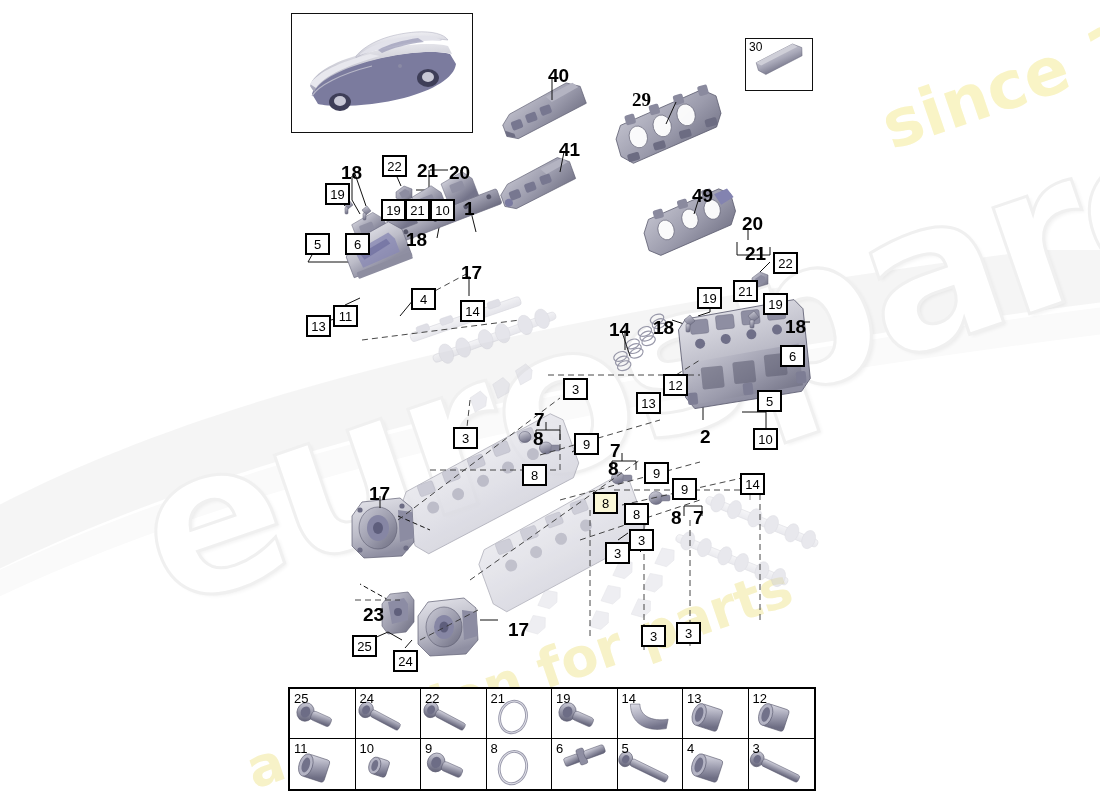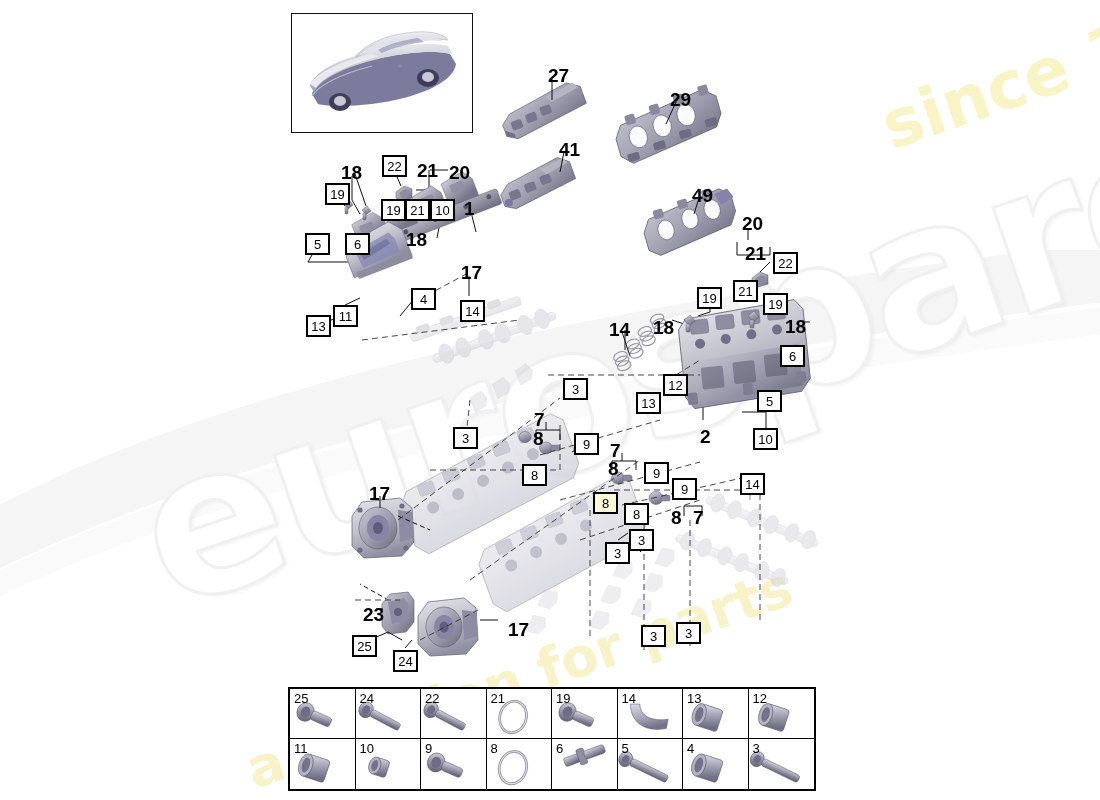--- a/index.html
+++ b/index.html
@@ -674,42 +674,58 @@
           <ellipse cx="134" cy="58" rx="11" ry="9" fill="#3e3e58"></ellipse>
           <ellipse cx="134" cy="57" rx="6" ry="5" fill="#c8c8d6"></ellipse>
         </g>
 
         <circle cx="106" cy="46" r="2" fill="#8a8aa4"></circle>
         <path d="M 18 76 C 24 66, 46 54, 78 46" stroke="#b8b8c8" stroke-width="1.2" fill="none"></path>
       </g>
     </svg>
   </div>
 
+  <div id="box30">
+    <span class="lbl">30</span>
+    <svg viewBox="0 0 68 53" width="68" height="53">
+      <g transform="translate(8,16) rotate(-16)">
+        <path d="M 0 8 L 40 0 L 48 6 L 46 14 L 6 22 L 0 16 Z" fill="url(#mg30)" stroke="#6a6a7e" stroke-width="0.5"></path>
+        <path d="M 0 8 L 40 0 L 44 4 L 4 12 Z" fill="#cfcfd8"></path>
+        <defs>
+          <linearGradient id="mg30" x1="0" y1="0" x2="0.3" y2="1">
+            <stop offset="0%" stop-color="#dcdce4"></stop>
+            <stop offset="60%" stop-color="#a8a8b8"></stop>
+            <stop offset="100%" stop-color="#78788c"></stop>
+          </linearGradient>
+        </defs>
+      </g>
+    </svg>
+  </div>
 
   <div id="callout-layer">
       <div class="bold-num" style="left: 341px; top: 163px;">18</div>
       <div class="callout" style="left: 382px; top: 155px;">22</div>
       <div class="bold-num" style="left: 417px; top: 161px;">21</div>
       <div class="bold-num" style="left: 449px; top: 163px;">20</div>
       <div class="callout" style="left: 325px; top: 183px;">19</div>
       <div class="callout" style="left: 381px; top: 199px;">19</div>
       <div class="callout" style="left: 405px; top: 199px;">21</div>
       <div class="callout" style="left: 430px; top: 199px;">10</div>
       <div class="bold-num" style="left: 464px; top: 199px;">1</div>
       <div class="bold-num" style="left: 406px; top: 230px;">18</div>
       <div class="callout" style="left: 305px; top: 233px;">5</div>
       <div class="callout" style="left: 345px; top: 233px;">6</div>
       <div class="bold-num" style="left: 461px; top: 263px;">17</div>
       <div class="callout" style="left: 411px; top: 288px;">4</div>
       <div class="callout" style="left: 460px; top: 300px;">14</div>
       <div class="callout" style="left: 333px; top: 305px;">11</div>
       <div class="callout" style="left: 306px; top: 315px;">13</div>
-      <div class="bold-num" style="left: 548px; top: 66px;">27</div>
+      <div class="bold-num" style="left: 548px; top: 66px;">40</div>
       <div class="bold-num" style="left: 559px; top: 140px;">41</div>
-      <div class="bold-num" style="left: 670px; top: 90px;">29</div>
+      <div class="bold-num" style="left: 632px; top: 90px; font-family: Liberation Serif, serif;">29</div>
       <div class="bold-num" style="left: 692px; top: 186px;">49</div>
       <div class="bold-num" style="left: 742px; top: 214px;">20</div>
       <div class="bold-num" style="left: 745px; top: 244px;">21</div>
       <div class="callout" style="left: 773px; top: 252px;">22</div>
       <div class="callout" style="left: 733px; top: 280px;">21</div>
       <div class="callout" style="left: 697px; top: 287px;">19</div>
       <div class="callout" style="left: 763px; top: 293px;">19</div>
       <div class="bold-num" style="left: 653px; top: 318px;">18</div>
       <div class="bold-num" style="left: 785px; top: 317px;">18</div>
       <div class="bold-num" style="left: 609px; top: 320px;">14</div>

